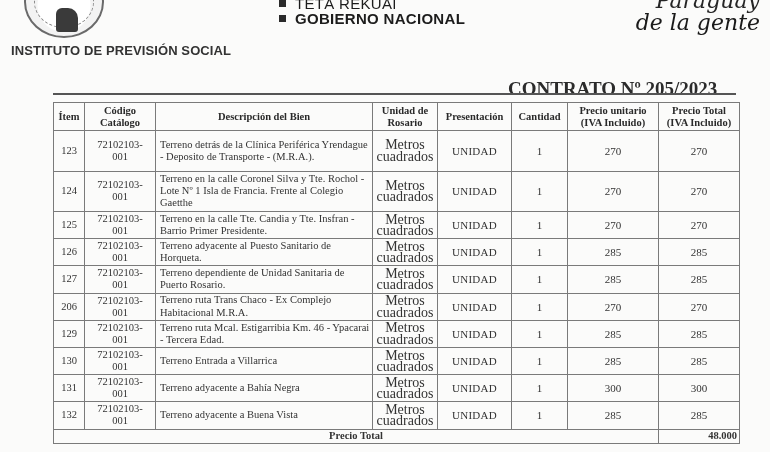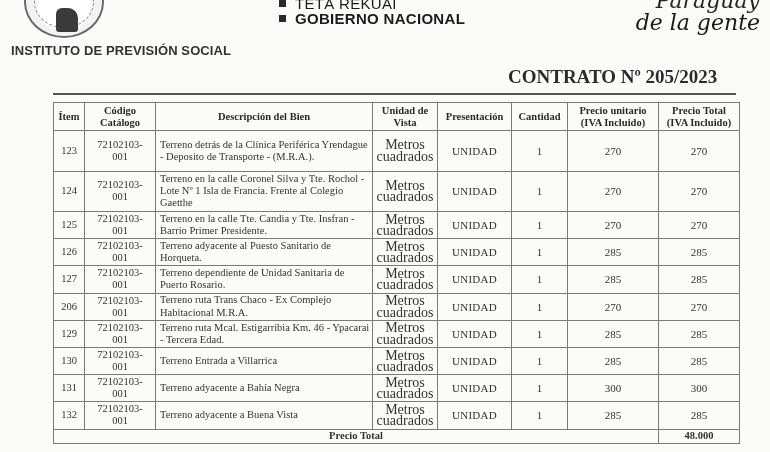--- a/index.html
+++ b/index.html
@@ -32,41 +32,41 @@
     .gov-line.l2 { font-weight: bold; }
 
     .slogan {
       position: absolute; right: 10px; top: -10px; text-align: right;
       font-family: "DejaVu Serif", serif; font-style: italic; font-size: 22px; color: #1a1a1a; line-height: 22px;
     }
     .slogan .s1 { display: block; opacity: 0.95; }
     .slogan .s2 { display: block; }
 
     .contract-title {
-      position: absolute; left: 508px; top: 66px;
+      position: absolute; left: 508px; top: 78px;
       font-family: "Liberation Serif", serif; font-weight: bold; font-size: 19px; color: #2b2b2b;
     }
     .title-rule { position: absolute; left: 53px; top: 93px; width: 683px; height: 1.5px; background: #555; }
 
     table.items {
       position: absolute; left: 53px; top: 102px; width: 686px;
       border-collapse: collapse; table-layout: fixed;
       font-family: Liberation Serif, serif; font-size: 10.5px; color: #333;
     }
     table.items th, table.items td { border: 1px solid #7a7a7a; vertical-align: middle; }
     table.items th { font-weight: bold; text-align: center; font-size: 10.5px; line-height: 12px; height: 28px; color: #2a2a2a; padding: 0 2px; }
     table.items td { text-align: center; line-height: 12px; padding: 0 2px; }
     table.items td.desc { text-align: left; padding-left: 4px; line-height: 12.2px; }
     table.items td.unit { font-size: 14px; line-height: 11.5px; }
     table.items td.pres { font-size: 11px; letter-spacing: 0.3px; text-align: center; }
     table.items td.num { font-size: 11px; }
     tr.h40 td { height: 40.5px; }
     tr.h27 td { height: 27.2px; }
     tr.total td { height: 14px; font-weight: bold; font-size: 10.5px; line-height: 12px; }
-    tr.total td.total-value { text-align: center; }
+    tr.total td.total-value { text-align: right; }
   </style>
 </head>
 <body>
 
 <div class="seal">
   <div class="seal-figure"></div>
 </div>
 <div class="inst-name">INSTITUTO DE PREVISIÓN SOCIAL</div>
 
 <div class="gov-block">
@@ -97,21 +97,21 @@
     <col style="width:74px">
       <col style="width:56px">
       <col style="width:91px">
       <col style="width:81px">
   </colgroup>
   <thead>
     <tr>
       <th>Ítem</th>
       <th><span>Código</span><br><span>Catálogo</span></th>
       <th>Descripción del Bien</th>
-      <th><span>Unidad de</span><br><span>Vista</span></th>
+      <th><span>Unidad de</span><br><span>Rosario</span></th>
       <th>Presentación</th>
       <th>Cantidad</th>
       <th><span>Precio unitario</span><br><span>(IVA Incluido)</span></th>
       <th><span>Precio Total</span><br><span>(IVA Incluido)</span></th>
     </tr>
   </thead>
   <tbody id="rows-body">
       <tr class="h40">
         <td>123</td>
         <td class="code"><span>72102103-</span><br><span>001</span></td>

